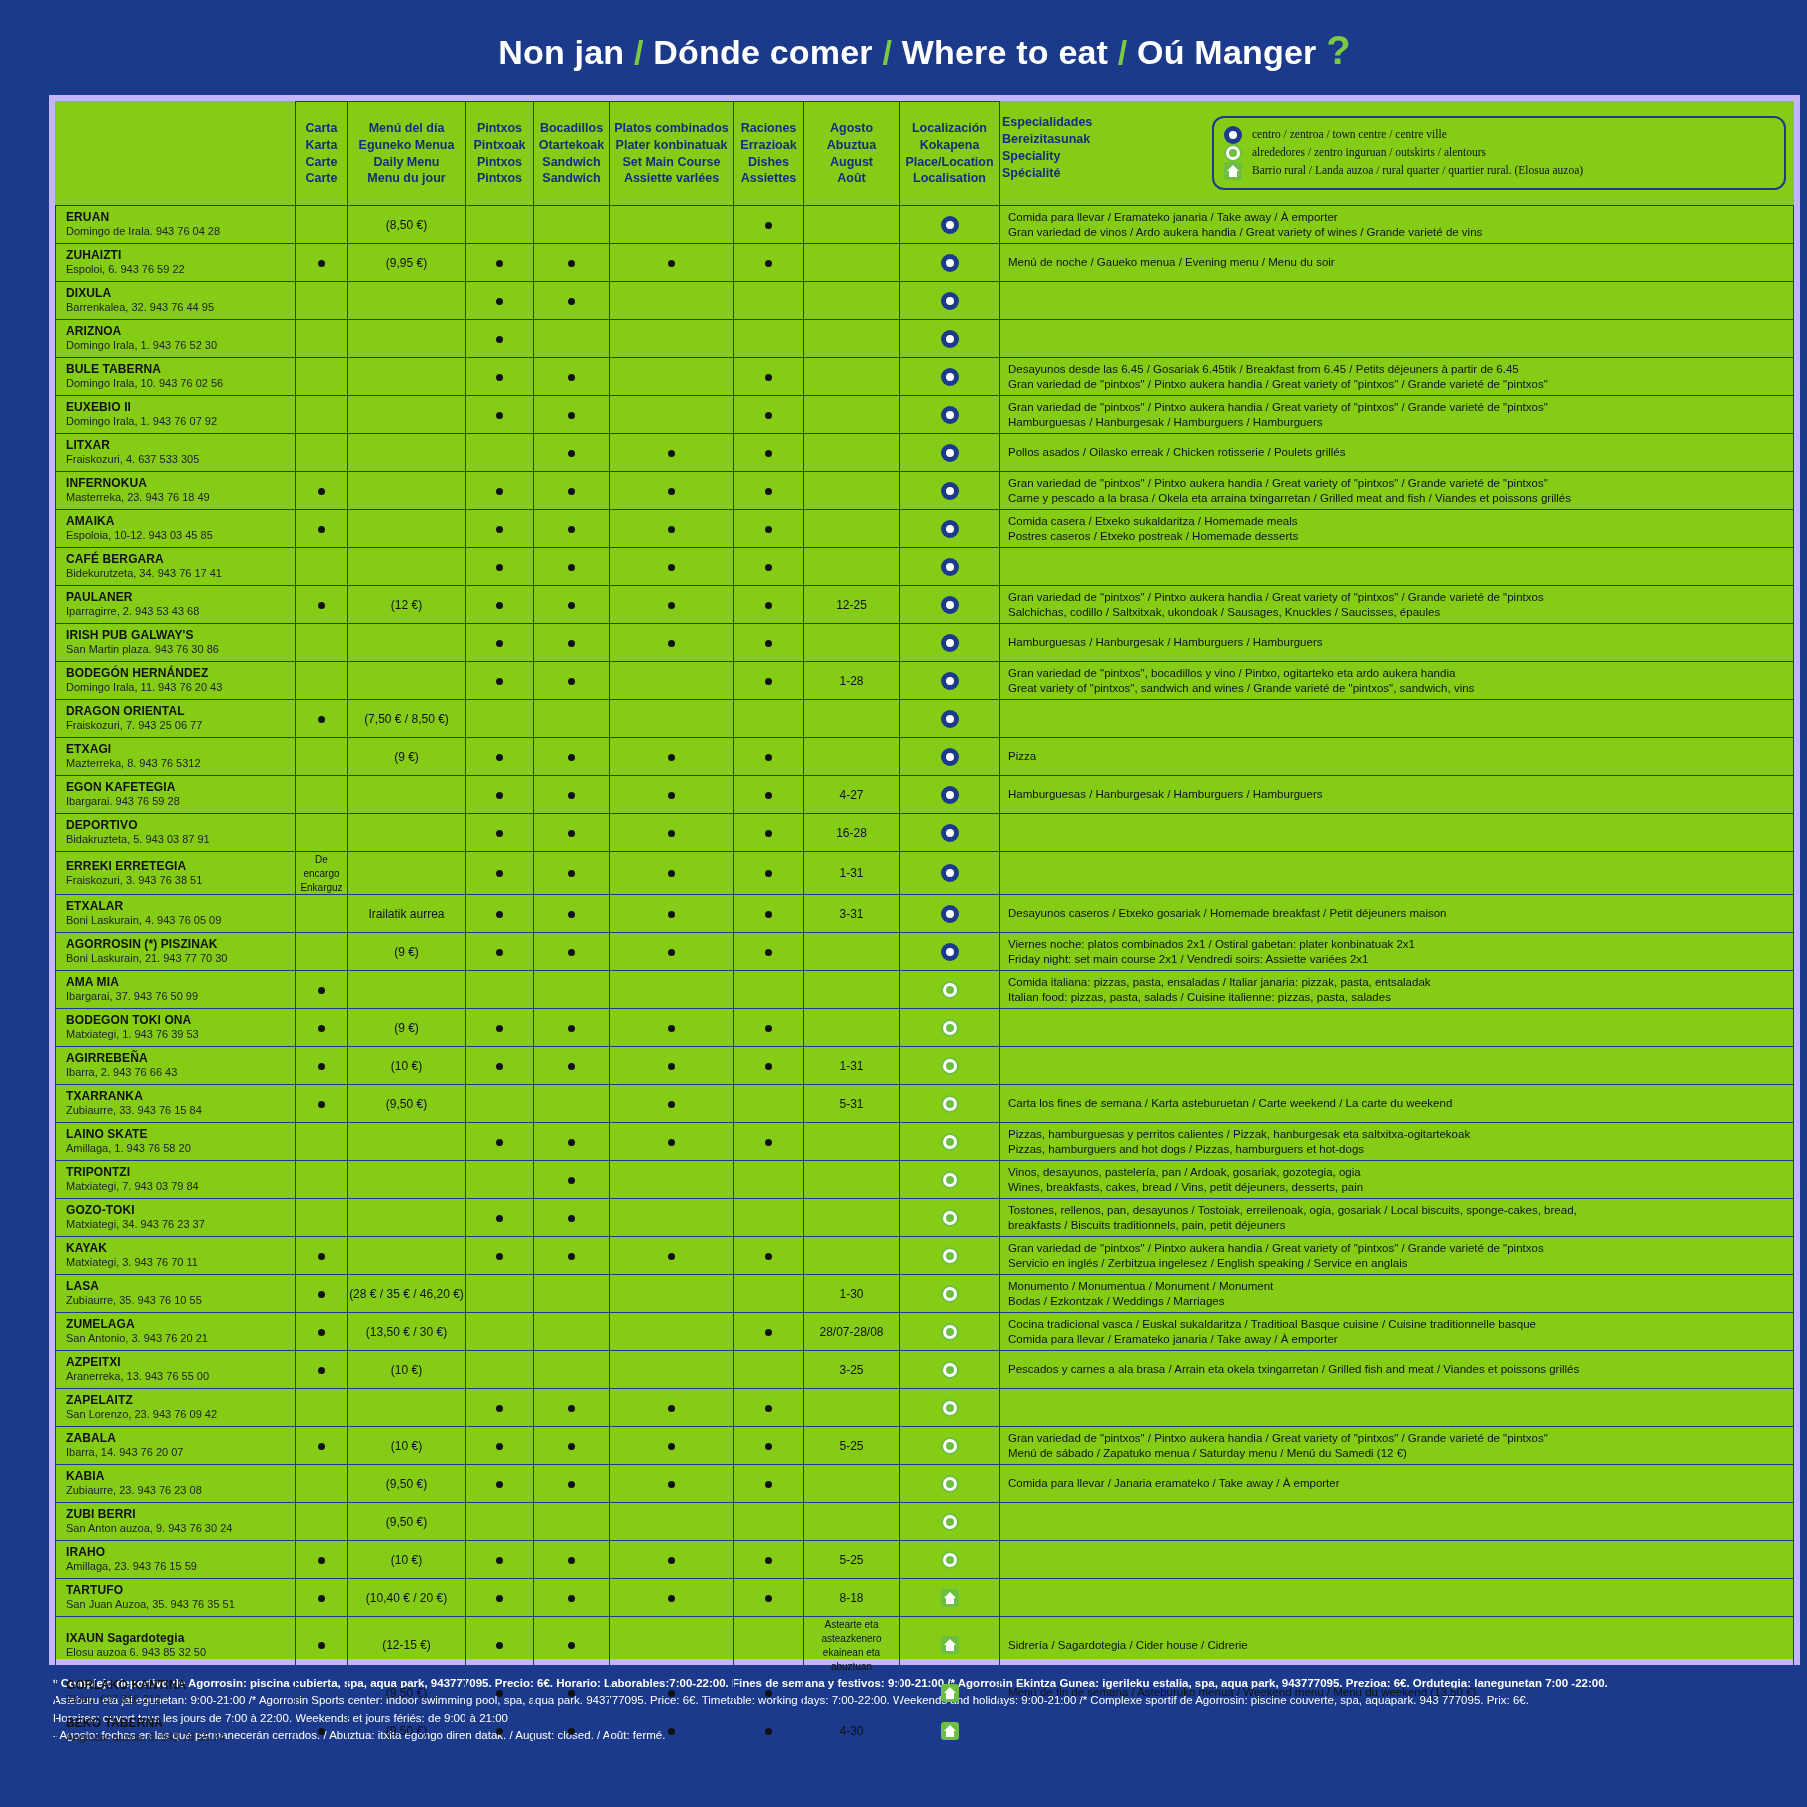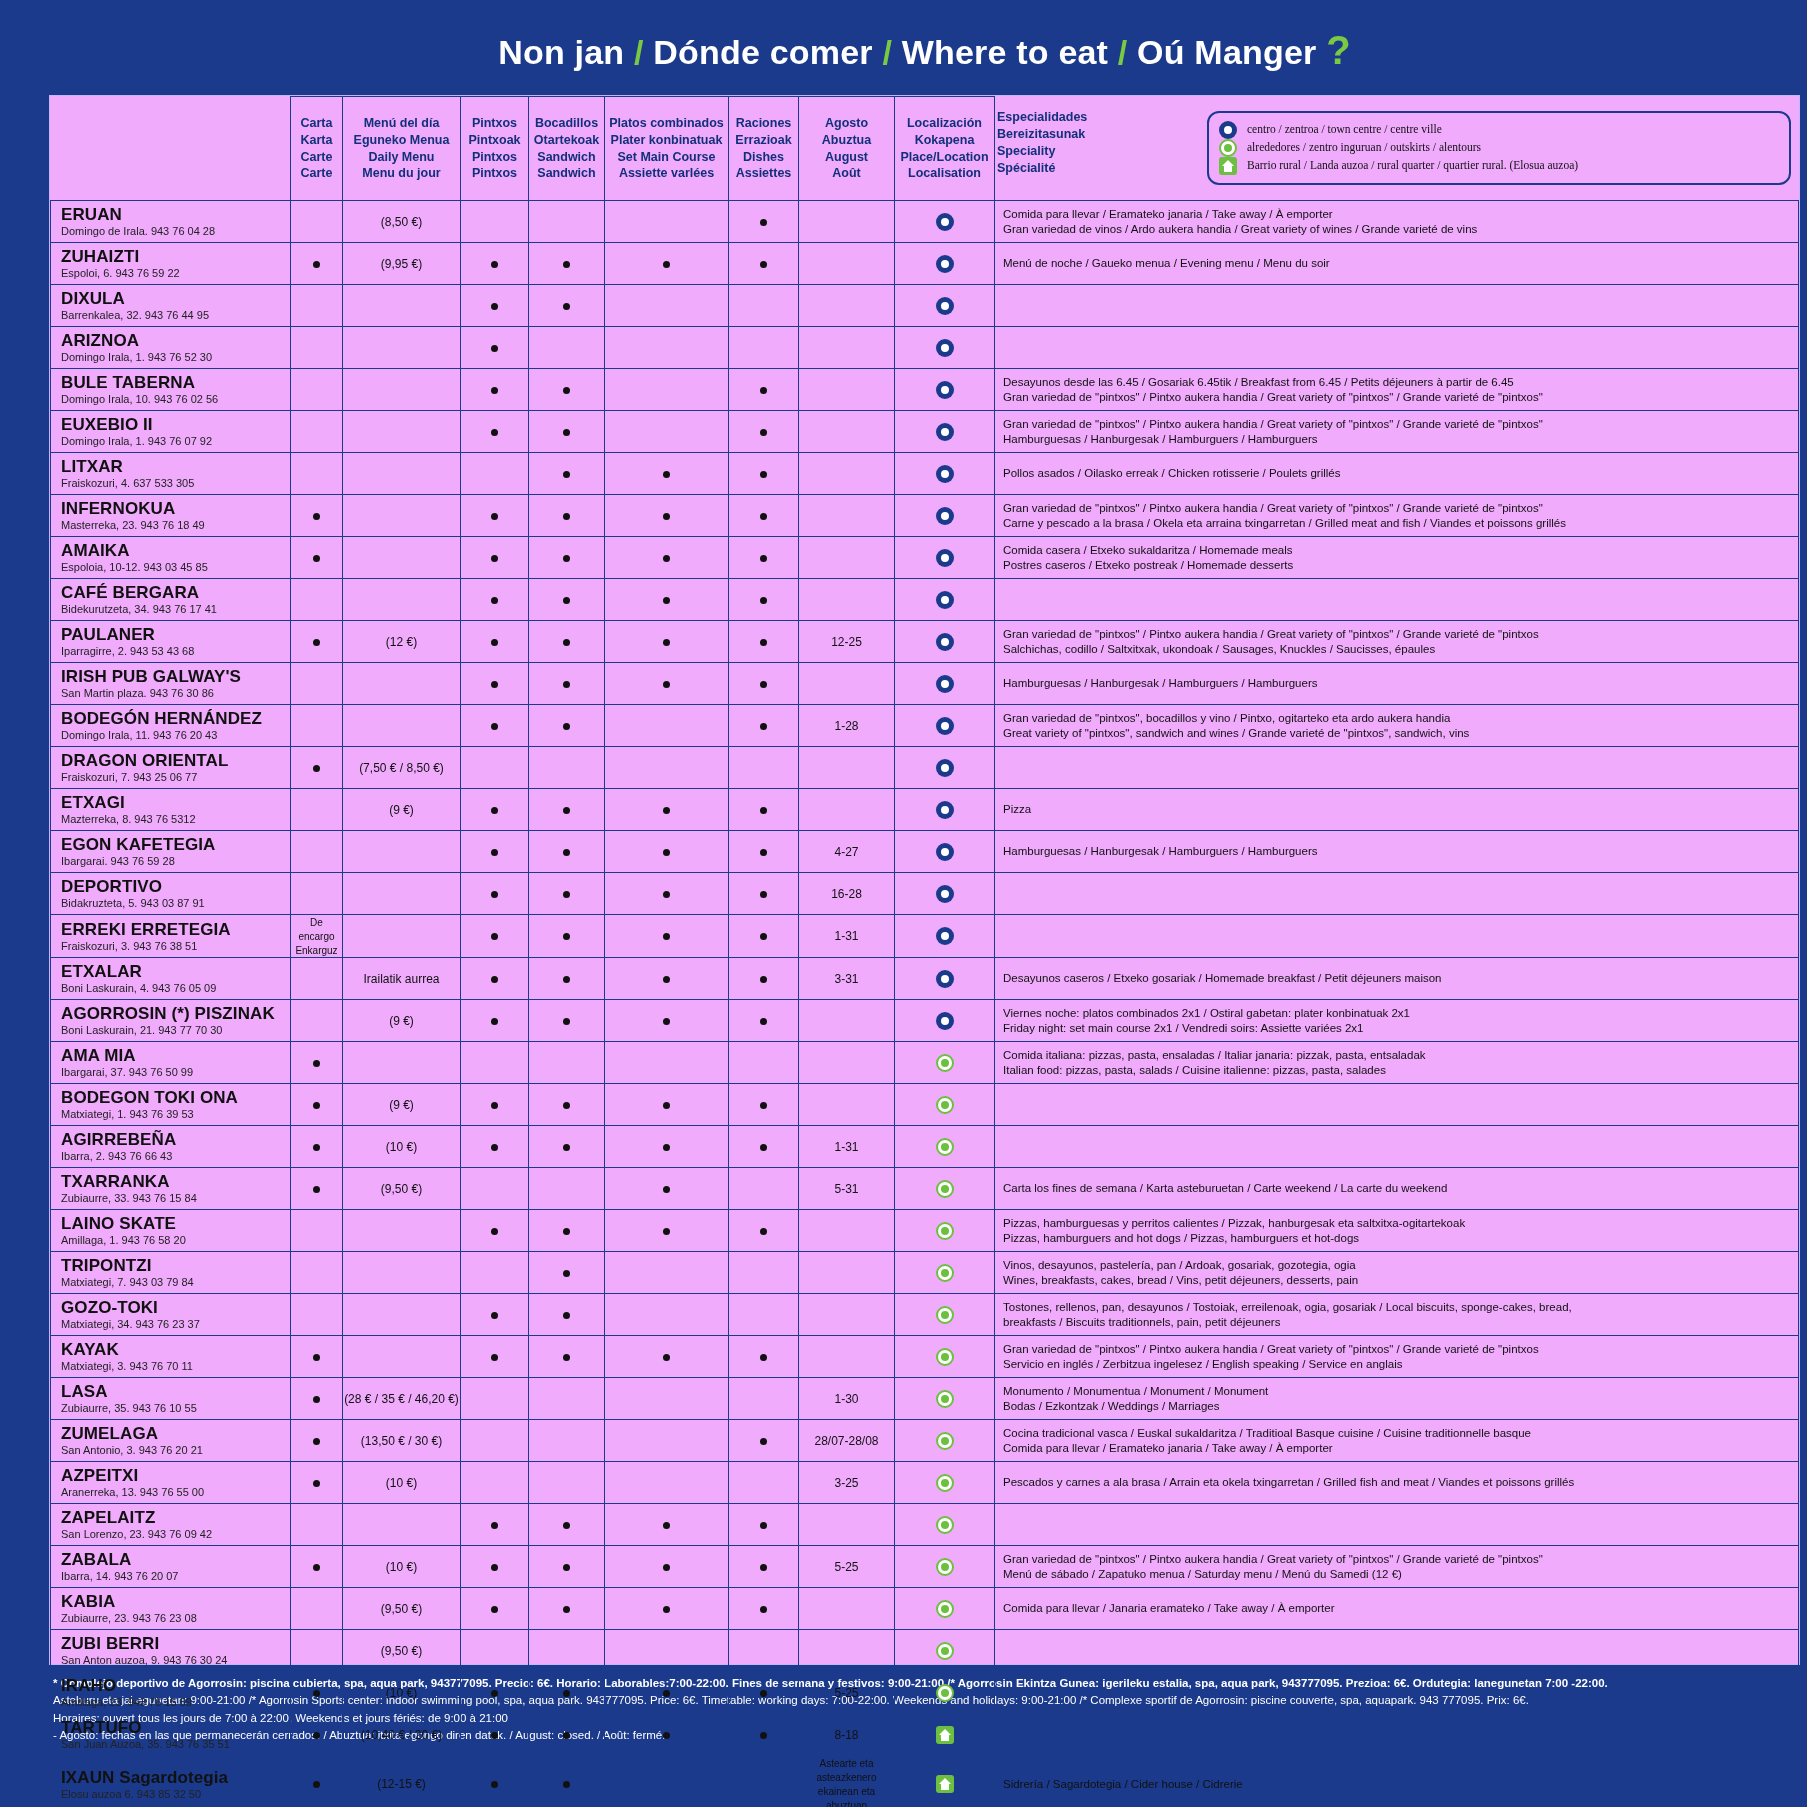--- a/index.html
+++ b/index.html
@@ -18,22 +18,22 @@
     color:#ffffff;
     font-size:34px;
     font-weight:bold;
     padding:28px 0 22px 0;
     letter-spacing:0.2px;
   }
   .title .sep { color:#7ac943; font-weight:bold; }
   .title .q { color:#7ac943; font-size:40px; font-weight:bold; }
 
   .sheet {
-    background:#f0abfc;
-    border:1px solid #c4b5fd;
+    background:#84cc16;
+    border:6px solid #c4b5fd;
     width:100%;
     height:1570px;
     position:relative;
   }
 
   table.main { width:100%; border-collapse:collapse; table-layout:fixed; }
   table.main td, table.main th { border:1px solid #1b3a8c; vertical-align:middle; }
 
   
   thead th {
@@ -70,21 +70,21 @@
   .ico.house::after { content:""; position:absolute; left:3px; top:3px; width:0; height:0; border-left:6px solid transparent; border-right:6px solid transparent; border-bottom:6px solid #ffffff; }
   .ico.house::before { content:""; position:absolute; left:5px; top:9px; width:8px; height:6px; background:#ffffff; }
 
   tbody td { padding:0; }
   tr.rowdata { height:38px; }
 
   .name {
     padding:3px 6px 3px 10px;
     line-height:1.25;
   }
-  .name .n { font-size:17px; font-weight:bold; color:#111; letter-spacing:0.1px; }
+  .name .n { font-size:12px; font-weight:bold; color:#111; letter-spacing:0.1px; }
   .name .a { font-size:11px; color:#222; }
 
   .c { text-align:center; font-size:12px; }
   .bullet::after {
     content:"";
     display:inline-block;
     width:7px; height:7px;
     border-radius:50%;
     background:#111;
   }

